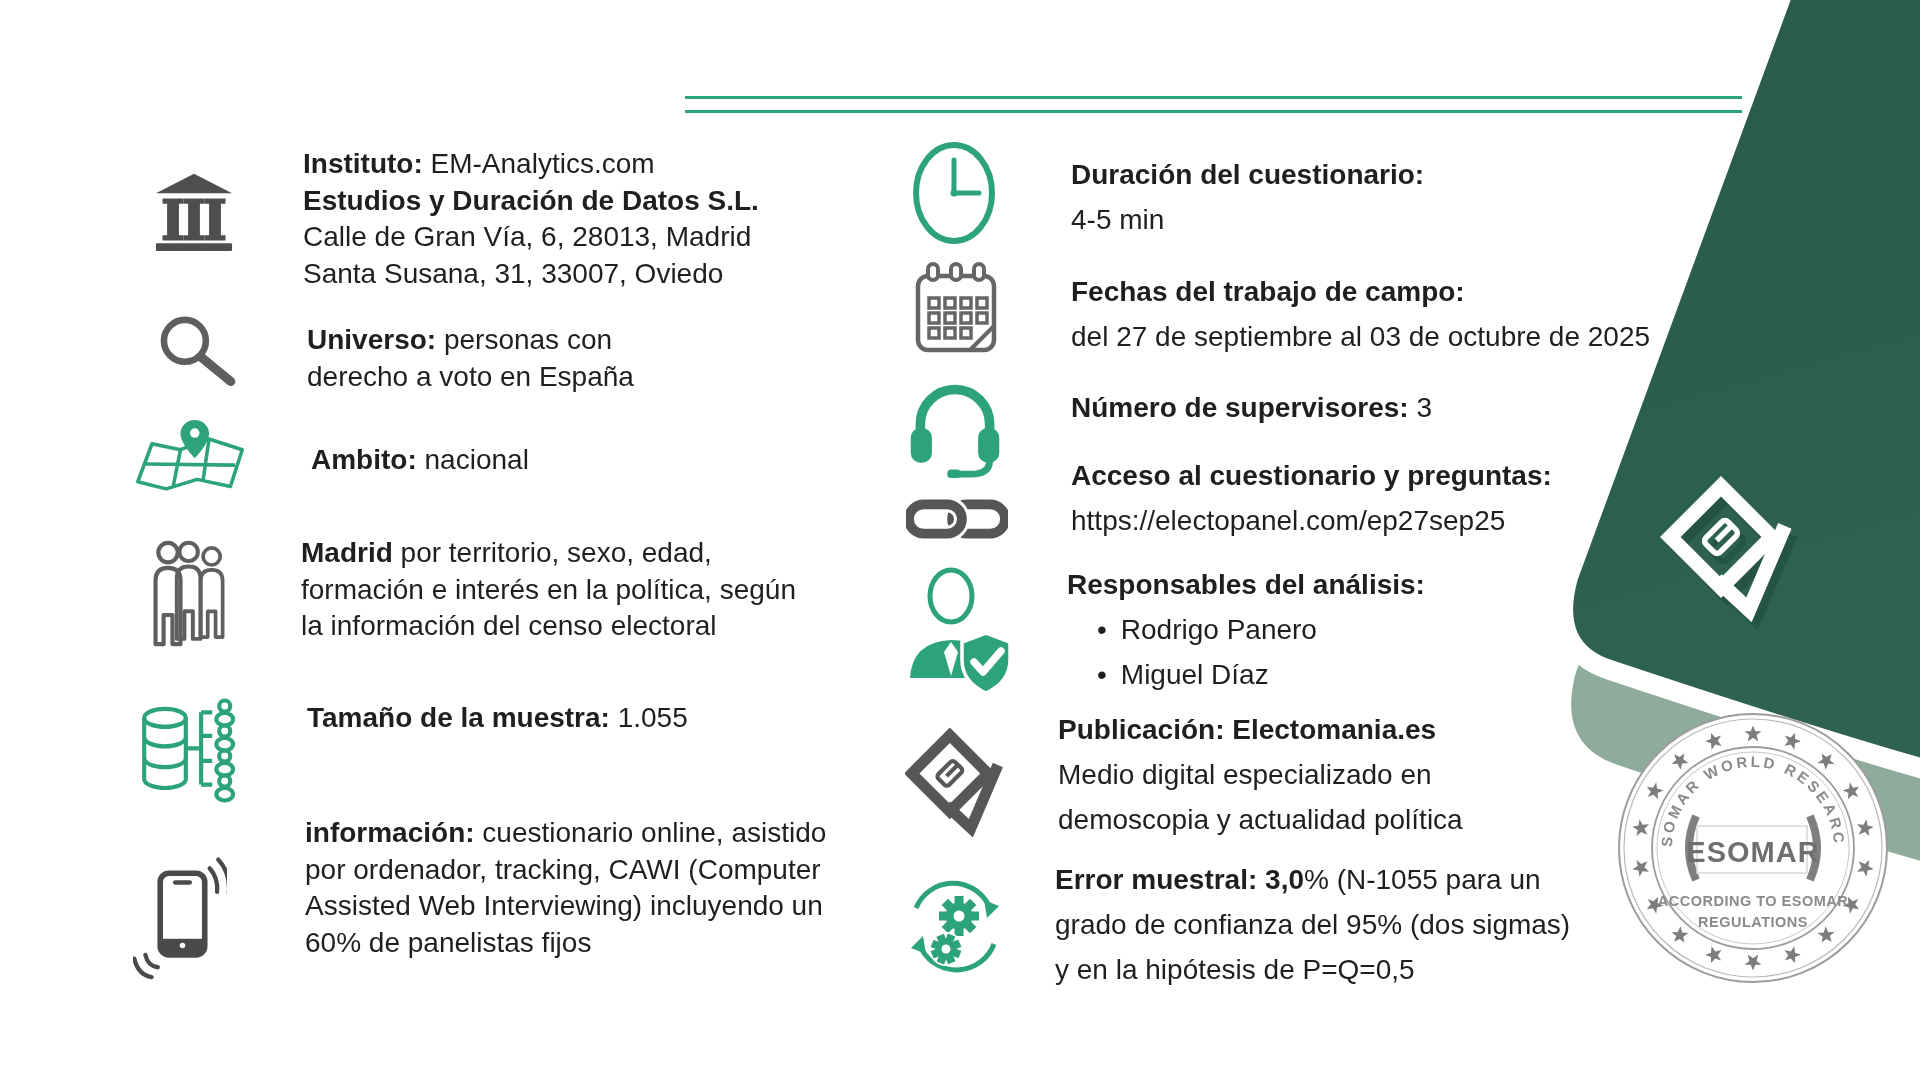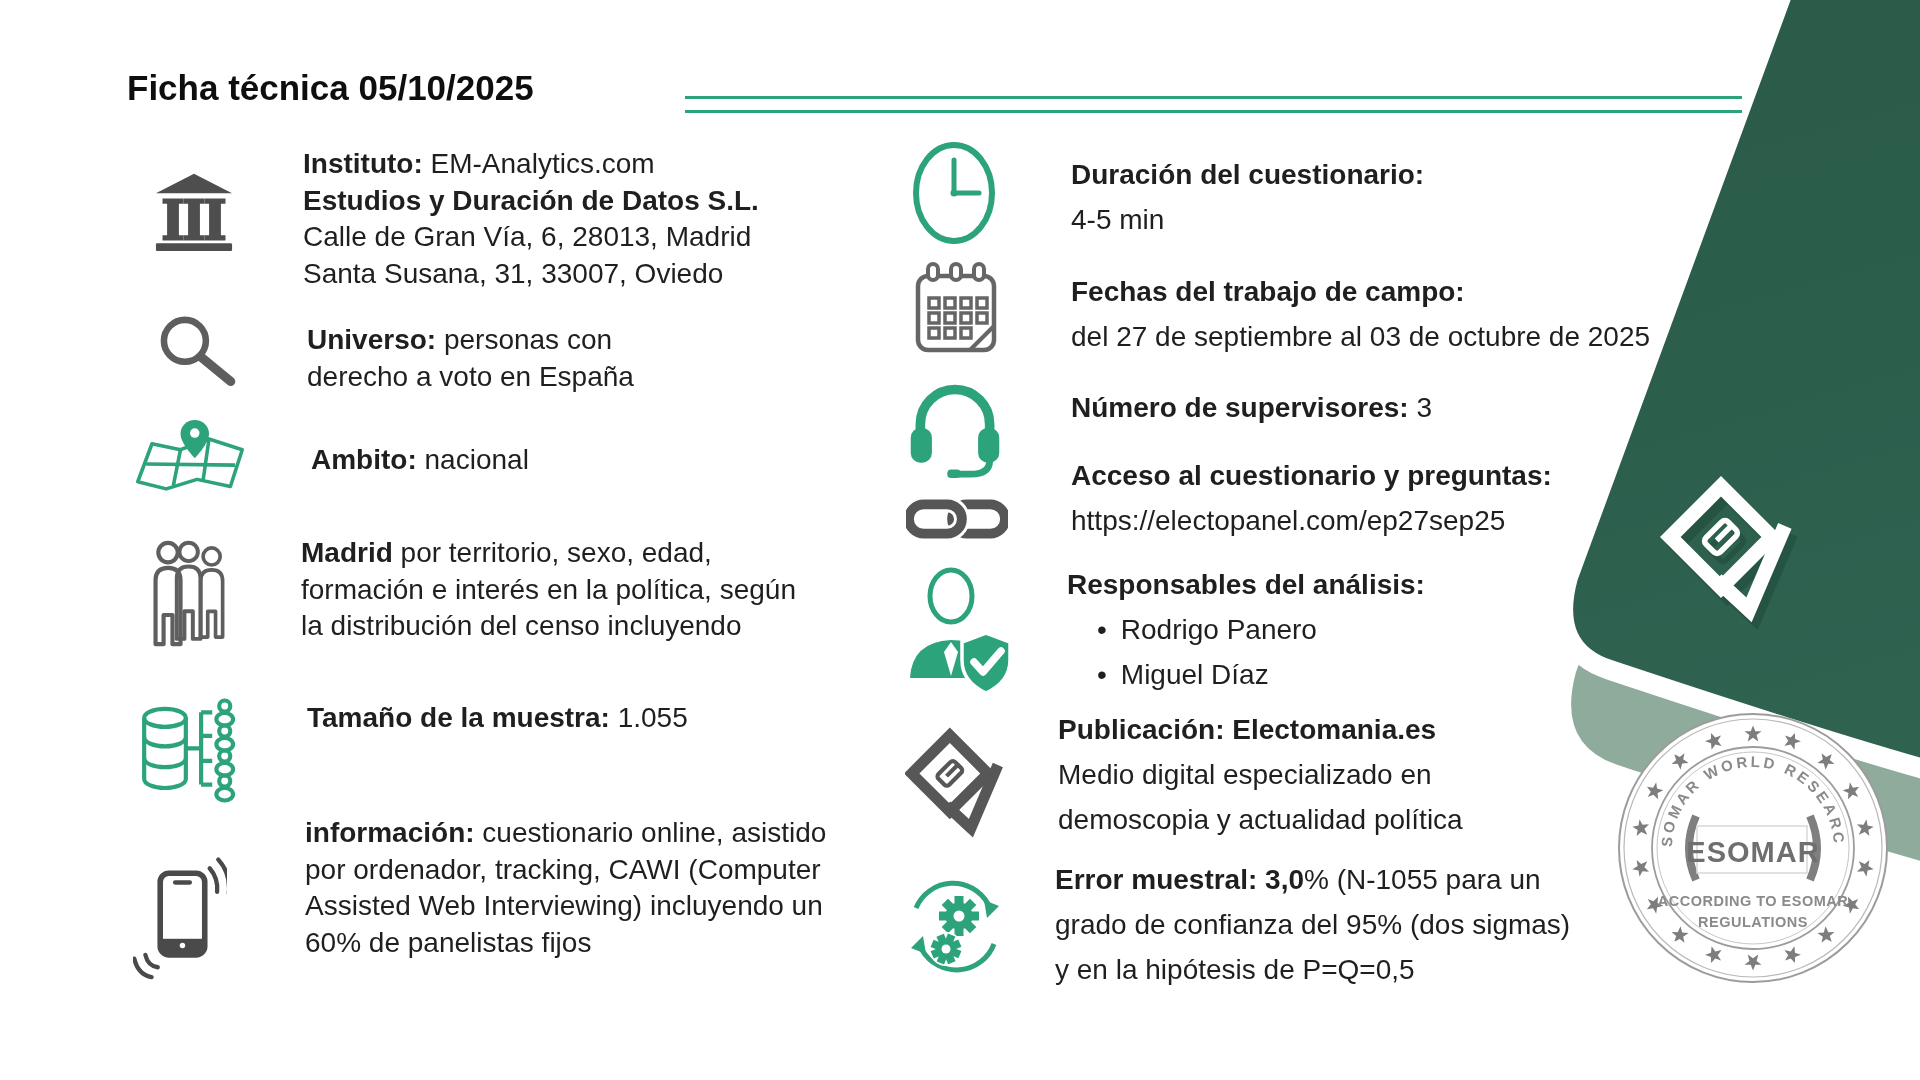--- a/index.html
+++ b/index.html
@@ -82,21 +82,20 @@
       </text>
       <path d="M396 816 Q382 848 396 880" fill="none" stroke="#7f7f7f" stroke-width="8"></path>
       <path d="M510 816 Q524 848 510 880" fill="none" stroke="#7f7f7f" stroke-width="8"></path>
       <rect x="397" y="826" width="110" height="47" fill="#ffffff" stroke="#d8d8d8" stroke-width="1.5"></rect>
       <text class="esoT" x="453" y="862">ESOMAR</text>
       <text class="regT" x="453" y="906">ACCORDING TO ESOMAR</text>
       <text class="regT" x="453" y="927">REGULATIONS</text>
     </g>
   </svg>
 
-  <div class="ttl">Ficha técnica  05/10/2025</div>
   <div class="rule" style="left:685px;top:96px;width:1057px"></div>
   <div class="rule" style="left:685px;top:110px;width:1057px"></div>
 
   <svg class="ic" style="left:152px;top:172px;width:84px;height:82px" viewBox="0 0 64 62" fill="#4e4e4e">
     <path d="M32 1 L61 16 H3 Z"></path>
     <path d="M8 20 h16 v4 h-3.5 v24 h3.5 v4 H8 v-4 h3.5 V24 H8 Z"></path>
     <path d="M24 20 h16 v4 h-3.5 v24 h3.5 v4 H24 v-4 h3.5 V24 H24 Z"></path>
     <path d="M40 20 h16 v4 h-3.5 v24 h3.5 v4 H40 v-4 h3.5 V24 H40 Z"></path>
     <rect x="3" y="54" width="58" height="6" rx="1"></rect>
   </svg>
@@ -173,21 +172,21 @@
     <div class="ln">derecho a voto en España</div>
   </div>
 
   <div class="tx" style="left:311px;top:442px">
     <div class="ln"><span class="b">Ambito:</span><span> nacional</span></div>
   </div>
 
   <div class="tx" style="left:301px;top:535px">
     <div class="ln"><span class="b">Madrid</span><span> por territorio, sexo, edad,</span></div>
     <div class="ln">formación e interés en la política, según</div>
-    <div class="ln">la distribución del censo incluyendo</div>
+    <div class="ln">la información del censo electoral</div>
   </div>
 
   <div class="tx" style="left:307px;top:700px">
     <div class="ln"><span class="b">Tamaño de la muestra:</span><span> 1.055</span></div>
   </div>
 
   <div class="tx" style="left:305px;top:815px">
     <div class="ln"><span class="b">información:</span><span> cuestionario online, asistido</span></div>
     <div class="ln"><span>por ordenador, tracking, </span><span class="i">CAWI (Computer</span></div>
     <div class="ln"><span class="i">Assisted Web Interviewing)</span><span> incluyendo un</span></div>

